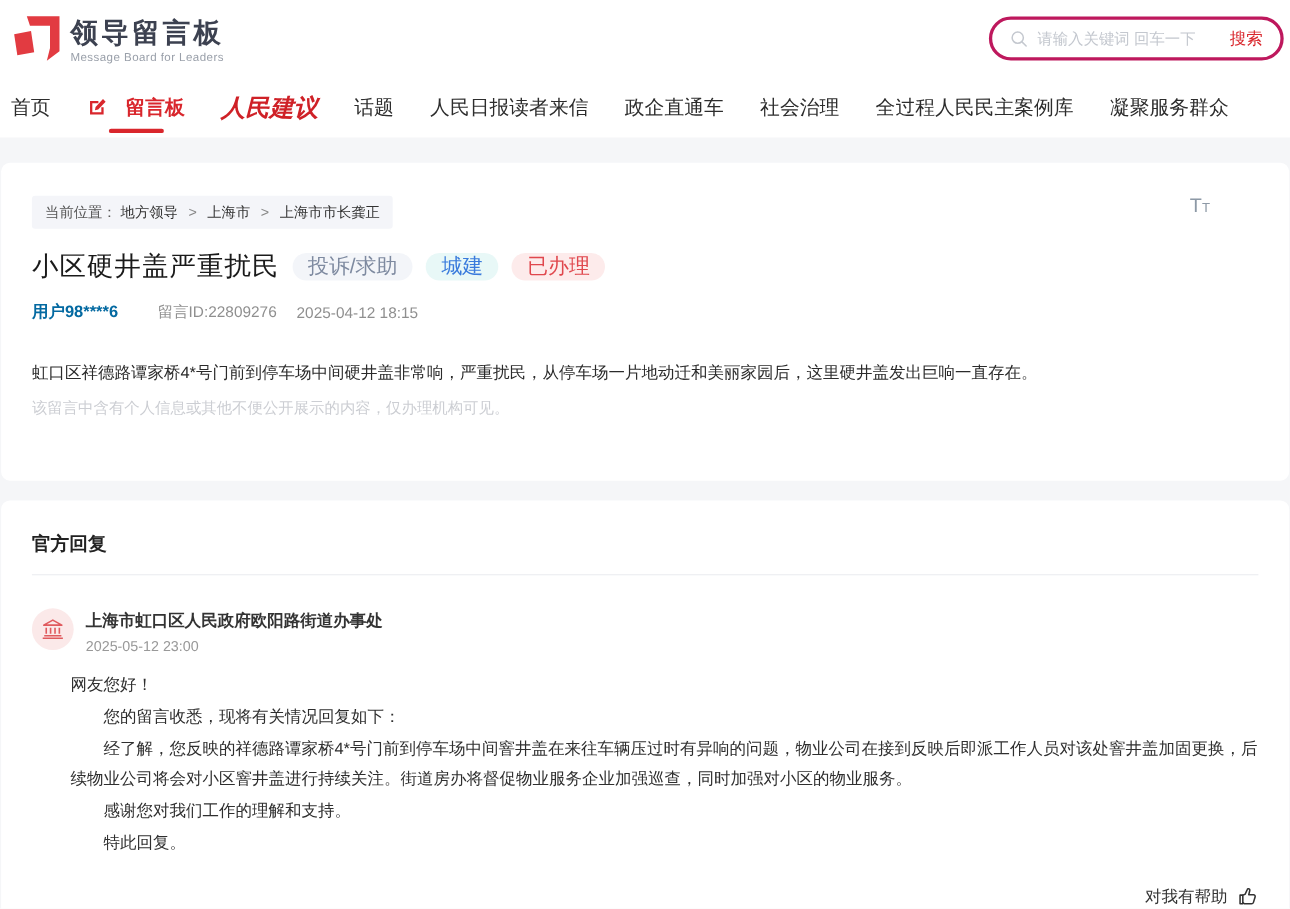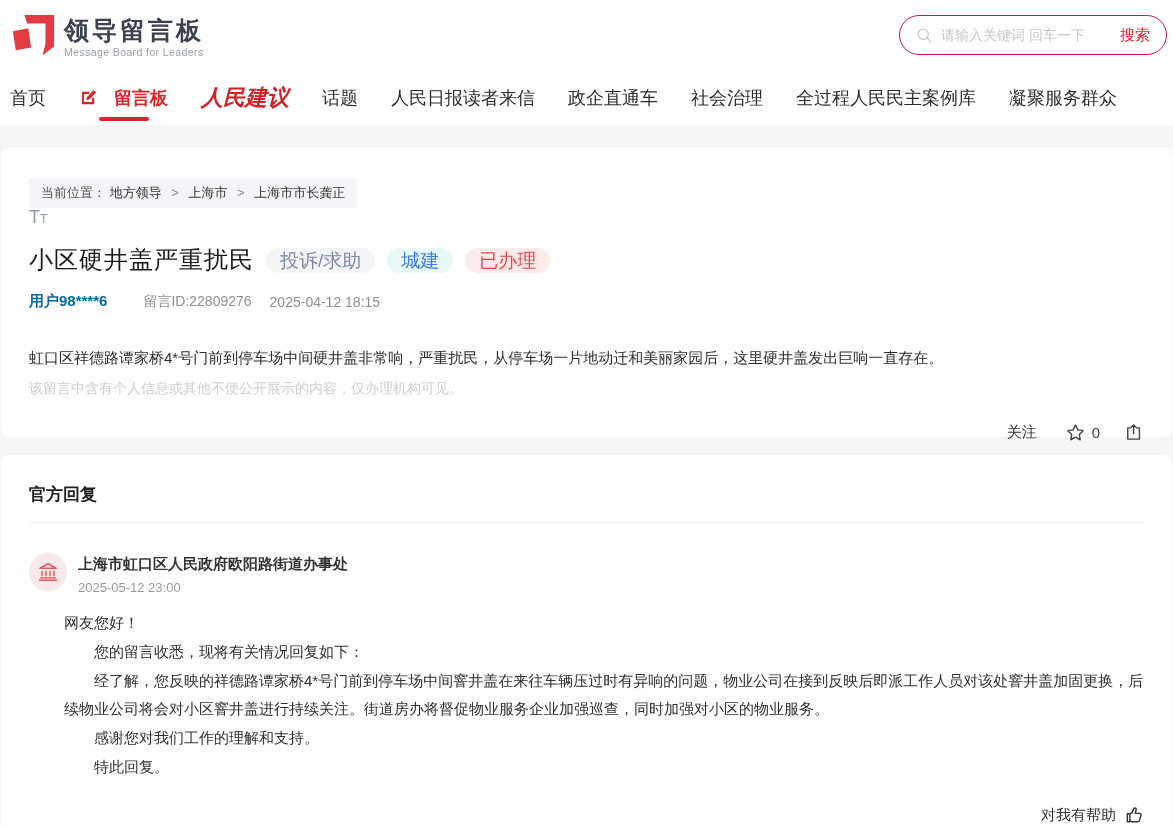--- a/index.html
+++ b/index.html
@@ -13,21 +13,21 @@
   .site-header {
     height: 70px; background: #fff;
     display: flex; align-items: center; justify-content: space-between;
     padding: 0 6px 0 10px;
   }
   .logo { display: flex; align-items: flex-end; gap: 8px; cursor: pointer; }
   .logo-title { font-size: 25px; font-weight: bold; color: #3c4150; letter-spacing: 3px; line-height: 1.1; }
   .logo-subtitle { font-size: 10.5px; color: #9aa0aa; letter-spacing: 0.4px; margin-top: 2px; }
 
   .searchbox {
-    width: 268px; height: 40px; border: 1px solid #be185d; border-radius: 21px;
+    width: 268px; height: 40px; border: 3px solid #be185d; border-radius: 21px;
     display: flex; align-items: center; padding: 0 16px; gap: 8px; background: #fff;
   }
   .searchbox input {
     border: none; outline: none; flex: 1; font-size: 14px; color: #333; min-width: 0;
     font-family: "Liberation Sans", "DejaVu Sans", sans-serif;
   }
   .searchbox input::placeholder { color: #c4c8cf; }
   .search-btn {
     border: none; background: none; color: #d9262c; font-size: 15px; cursor: pointer;
     font-family: "Liberation Sans", "DejaVu Sans", sans-serif; white-space: nowrap;
@@ -49,21 +49,21 @@
   }
   .nav-item.logotype { color: #cf2127; font-weight: bold; font-style: italic; font-size: 22px; }
 
   
   .page-body { background: #f5f6f8; height: 701px; padding: 23px 1px 0 1px; }
   .card { background: #fff; border-radius: 8px; }
   .post-card { height: 289px; padding: 30px 28px 0 28px; margin-bottom: 18px; position: relative; }
   .reply-card { height: 400px; padding: 28px 28px 0 28px; }
 
   
-  .crumb-row { display: flex; align-items: flex-start; justify-content: space-between; flex-direction: column; }
+  .crumb-row { display: flex; align-items: flex-start; justify-content: space-between; }
   .breadcrumb {
     background: #f4f5f9; border-radius: 3px; padding: 6px 12px;
     font-size: 13px; color: #555; display: inline-block;
   }
   .crumb-link { color: #333; text-decoration: none; cursor: pointer; }
   .crumb-sep { color: #888; margin: 0 6px; }
   .tt-icon { color: #8d99a6; cursor: pointer; margin-right: 44px; line-height: 1; user-select: none; }
   .tt-big { font-size: 18px; }
   .tt-small { font-size: 12px; }
 
@@ -179,35 +179,20 @@
 
     <div class="meta-row">
       <span class="user">用户98****6</span>
       <span class="mid">留言ID:22809276</span>
       <span class="mdate">2025-04-12 18:15</span>
     </div>
 
     <p class="post-content">虹口区祥德路谭家桥4*号门前到停车场中间硬井盖非常响，严重扰民，从停车场一片地动迁和美丽家园后，这里硬井盖发出巨响一直存在。</p>
     <p class="privacy-note">该留言中含有个人信息或其他不便公开展示的内容，仅办理机构可见。</p>
 
-    <div class="action-row">
-      <span class="follow">关注</span>
-      <span class="star-group">
-        <svg width="21" height="21" viewBox="0 0 24 24">
-          <path d="M12 3.5 L14.7 9 L20.8 9.9 L16.4 14.2 L17.4 20.3 L12 17.4 L6.6 20.3 L7.6 14.2 L3.2 9.9 L9.3 9 Z" fill="none" stroke="#444" stroke-width="1.6" stroke-linejoin="round"></path>
-        </svg>
-        <span class="star-count">0</span>
-      </span>
-      <span class="share">
-        <svg width="20" height="20" viewBox="0 0 24 24">
-          <path d="M8 7 H4.5 V20.5 H18.5 V7 H15" fill="none" stroke="#444" stroke-width="1.7" stroke-linecap="round" stroke-linejoin="round"></path>
-          <path d="M11.5 14 V3.5 M11.5 3.5 L8.6 6.4 M11.5 3.5 L14.4 6.4" fill="none" stroke="#444" stroke-width="1.7" stroke-linecap="round" stroke-linejoin="round"></path>
-        </svg>
-      </span>
-    </div>
   </section>
 
   <section class="card reply-card">
     <h2>官方回复</h2>
     <div class="divider"></div>
 
     <div class="reply-header">
       <div class="avatar">
         <svg width="22" height="22" viewBox="0 0 24 24">
           <path d="M12 3 L21 8 H3 Z" fill="none" stroke="#e05a5e" stroke-width="1.6" stroke-linejoin="round"></path>

